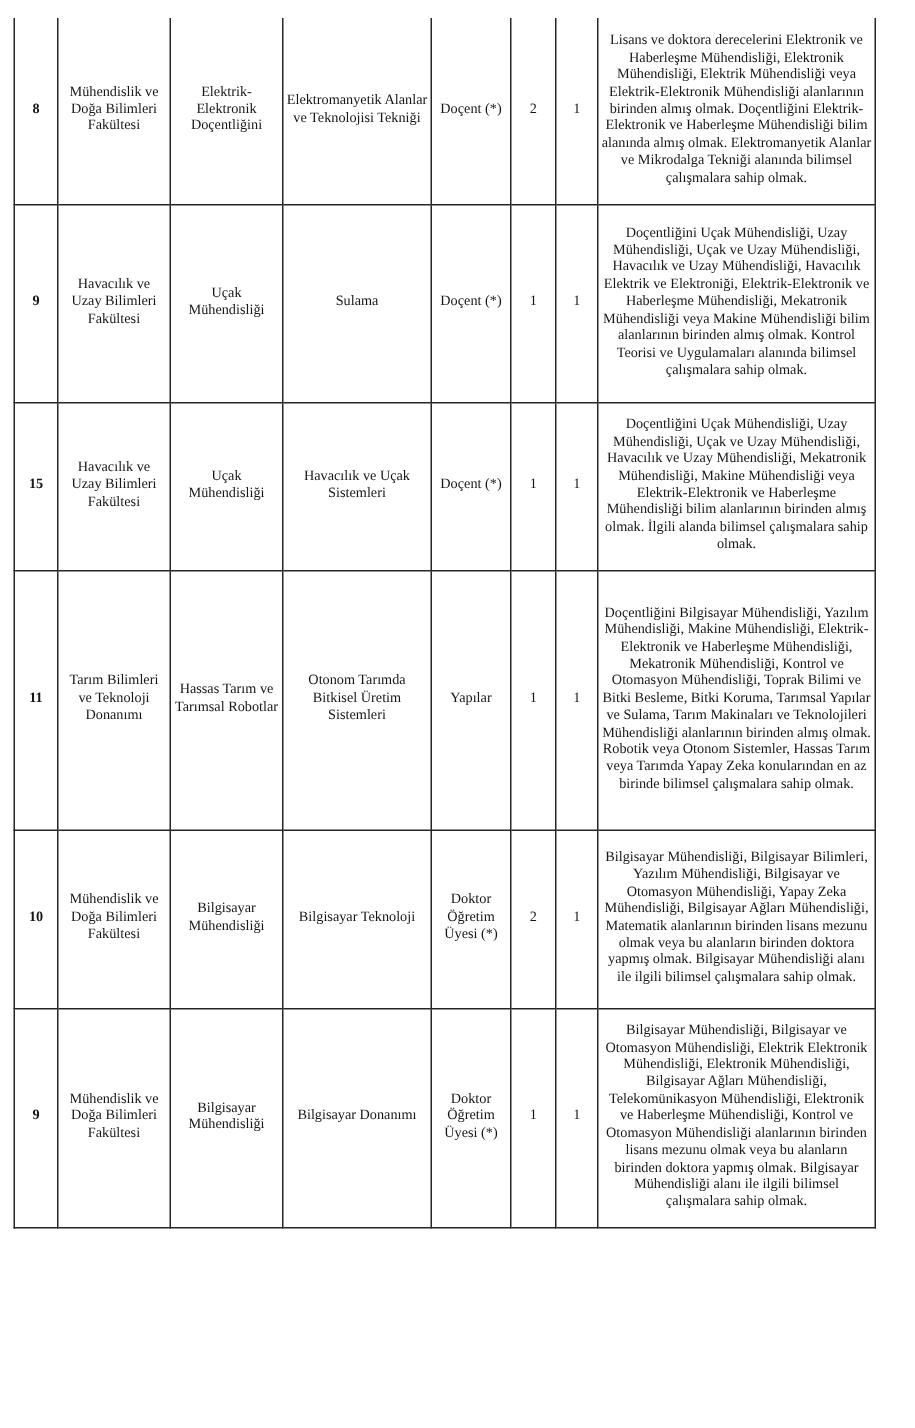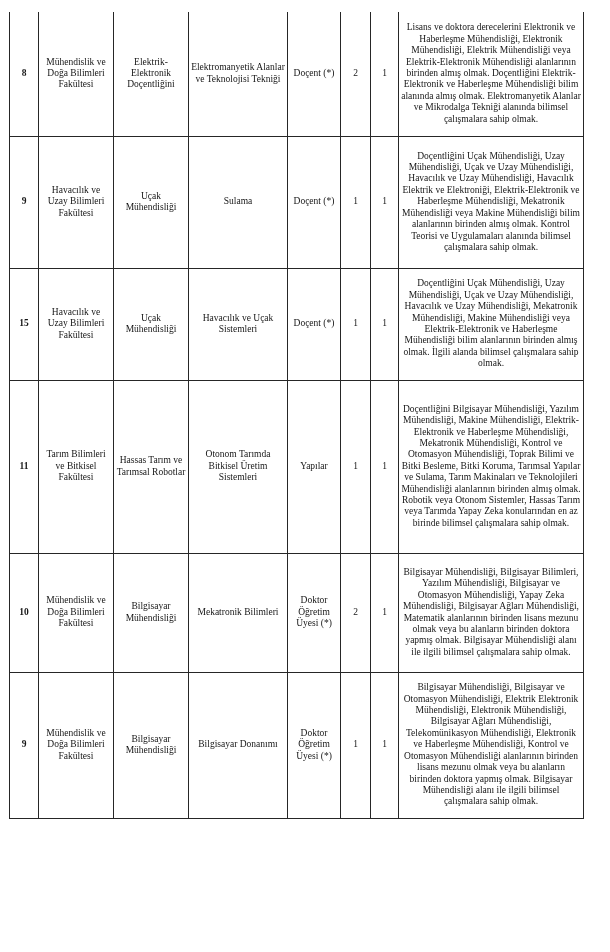--- a/index.html
+++ b/index.html
@@ -89,33 +89,33 @@
         <td class="col-fac">Havacılık ve Uzay Bilimleri Fakültesi</td>
         <td class="col-dep">Uçak Mühendisliği</td>
         <td class="col-fld">Havacılık ve Uçak Sistemleri</td>
         <td class="col-ttl">Doçent (*)</td>
         <td class="col-cnt">1</td>
         <td class="col-cnt">1</td>
         <td class="col-desc">Doçentliğini Uçak Mühendisliği, Uzay Mühendisliği, Uçak ve Uzay Mühendisliği, Havacılık ve Uzay Mühendisliği, Mekatronik Mühendisliği, Makine Mühendisliği veya Elektrik-Elektronik ve Haberleşme Mühendisliği bilim alanlarının birinden almış olmak. İlgili alanda bilimsel çalışmalara sahip olmak.</td>
       </tr>
       <tr style="height:173px">
         <td class="col-no">11</td>
-        <td class="col-fac">Tarım Bilimleri ve Bitkisel Fakültesi</td>
+        <td class="col-fac">Tarım Bilimleri ve Teknoloji Donanımı</td>
         <td class="col-dep">Hassas Tarım ve Tarımsal Robotlar</td>
         <td class="col-fld">Otonom Tarımda Bitkisel Üretim Sistemleri</td>
         <td class="col-ttl">Yapılar</td>
         <td class="col-cnt">1</td>
         <td class="col-cnt">1</td>
         <td class="col-desc">Doçentliğini Bilgisayar Mühendisliği, Yazılım Mühendisliği, Makine Mühendisliği, Elektrik-Elektronik ve Haberleşme Mühendisliği, Mekatronik Mühendisliği, Kontrol ve Otomasyon Mühendisliği, Toprak Bilimi ve Bitki Besleme, Bitki Koruma, Tarımsal Yapılar ve Sulama, Tarım Makinaları ve Teknolojileri Mühendisliği alanlarının birinden almış olmak. Robotik veya Otonom Sistemler, Hassas Tarım veya Tarımda Yapay Zeka konularından en az birinde bilimsel çalışmalara sahip olmak.</td>
       </tr>
       <tr style="height:119px">
         <td class="col-no">10</td>
         <td class="col-fac">Mühendislik ve Doğa Bilimleri Fakültesi</td>
         <td class="col-dep">Bilgisayar Mühendisliği</td>
-        <td class="col-fld">Mekatronik Bilimleri</td>
+        <td class="col-fld">Bilgisayar Teknoloji</td>
         <td class="col-ttl">Doktor Öğretim Üyesi (*)</td>
         <td class="col-cnt">2</td>
         <td class="col-cnt">1</td>
         <td class="col-desc">Bilgisayar Mühendisliği, Bilgisayar Bilimleri, Yazılım Mühendisliği, Bilgisayar ve Otomasyon Mühendisliği, Yapay Zeka Mühendisliği, Bilgisayar Ağları Mühendisliği, Matematik alanlarının birinden lisans mezunu olmak veya bu alanların birinden doktora yapmış olmak. Bilgisayar Mühendisliği alanı ile ilgili bilimsel çalışmalara sahip olmak.</td>
       </tr>
       <tr style="height:146px">
         <td class="col-no">9</td>
         <td class="col-fac">Mühendislik ve Doğa Bilimleri Fakültesi</td>
         <td class="col-dep">Bilgisayar Mühendisliği</td>
         <td class="col-fld">Bilgisayar Donanımı</td>

